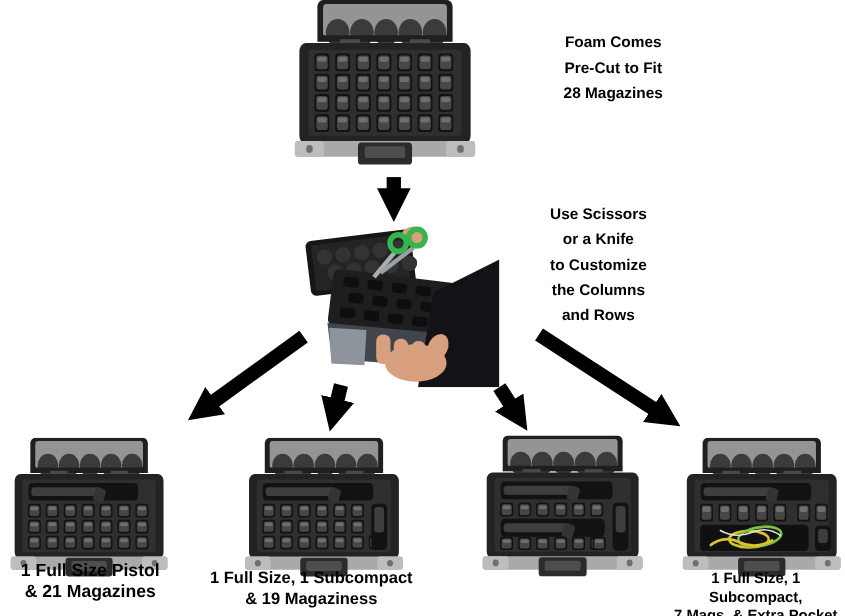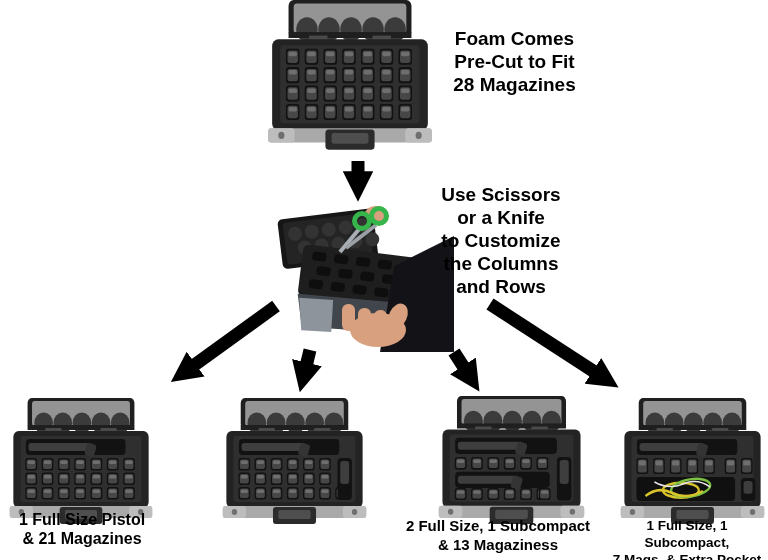--- a/index.html
+++ b/index.html
@@ -1,21 +1,21 @@
 <!DOCTYPE html>
 <html><head>
 <meta charset="utf-8">
 <style>
   html,body{margin:0;padding:0;}
   body{width:768px;height:560px;overflow:hidden;background:#fff;}
   #canvas{position:relative;width:768px;height:560px;background:#fff;
           font-family:"Liberation Sans", sans-serif;}
   .txt{position:absolute;font-weight:bold;color:#000;text-align:center;
        white-space:pre-line;}
-  .step-txt{font-size:19px;line-height:23px;letter-spacing:0;}
+  .step-txt{font-size:14px;line-height:23px;letter-spacing:0;padding-left:43px;}
   #step1-txt{left:427px;top:27px;width:175px;}
   #step2-txt{left:410px;top:183px;width:182px;text-align:center;}
   .cap{font-size:15px;line-height:19px;}
   #cap1{left:0px;top:510px;width:164px;font-size:16px;}
   #cap2{left:183px;top:516px;width:200px;}
   #cap3{left:398px;top:516px;width:200px;}
   #cap4{left:606px;top:517px;width:162px;font-size:13.5px;line-height:17px;}
   .photo{position:absolute;}
   #case-top{left:266px;top:0px;width:168px;height:152px;}
   #case-hands{left:276px;top:200px;width:178px;height:152px;}
@@ -511,17 +511,17 @@
     <rect x="136" y="108" width="26" height="12" rx="3" fill="#bdbdbd"></rect>
     <circle cx="15" cy="114" r="3" fill="#6f6f6f"></circle>
     <circle cx="149" cy="114" r="3" fill="#6f6f6f"></circle>
     <rect x="58" y="109" width="48" height="17" rx="3" fill="#2b2b2b"></rect>
     <rect x="64" y="112" width="36" height="9" rx="2" fill="#4e4e4e"></rect>
   </svg>
     </div>
 
   <div class="txt cap" id="cap1">1 Full Size Pistol
 &amp; 21 Magazines</div>
-  <div class="txt cap" id="cap3">2 Full Size, 1 Subcompact
-&amp; 13 Magaziness</div>
+  <div class="txt cap" id="cap2">1 Full Size, 1 Subcompact
+&amp; 19 Magaziness</div>
   <div class="txt cap" id="cap4">1 Full Size, 1 Subcompact,
 7 Mags, &amp; Extra Pocket</div>
 </div>
 
 </body></html>

